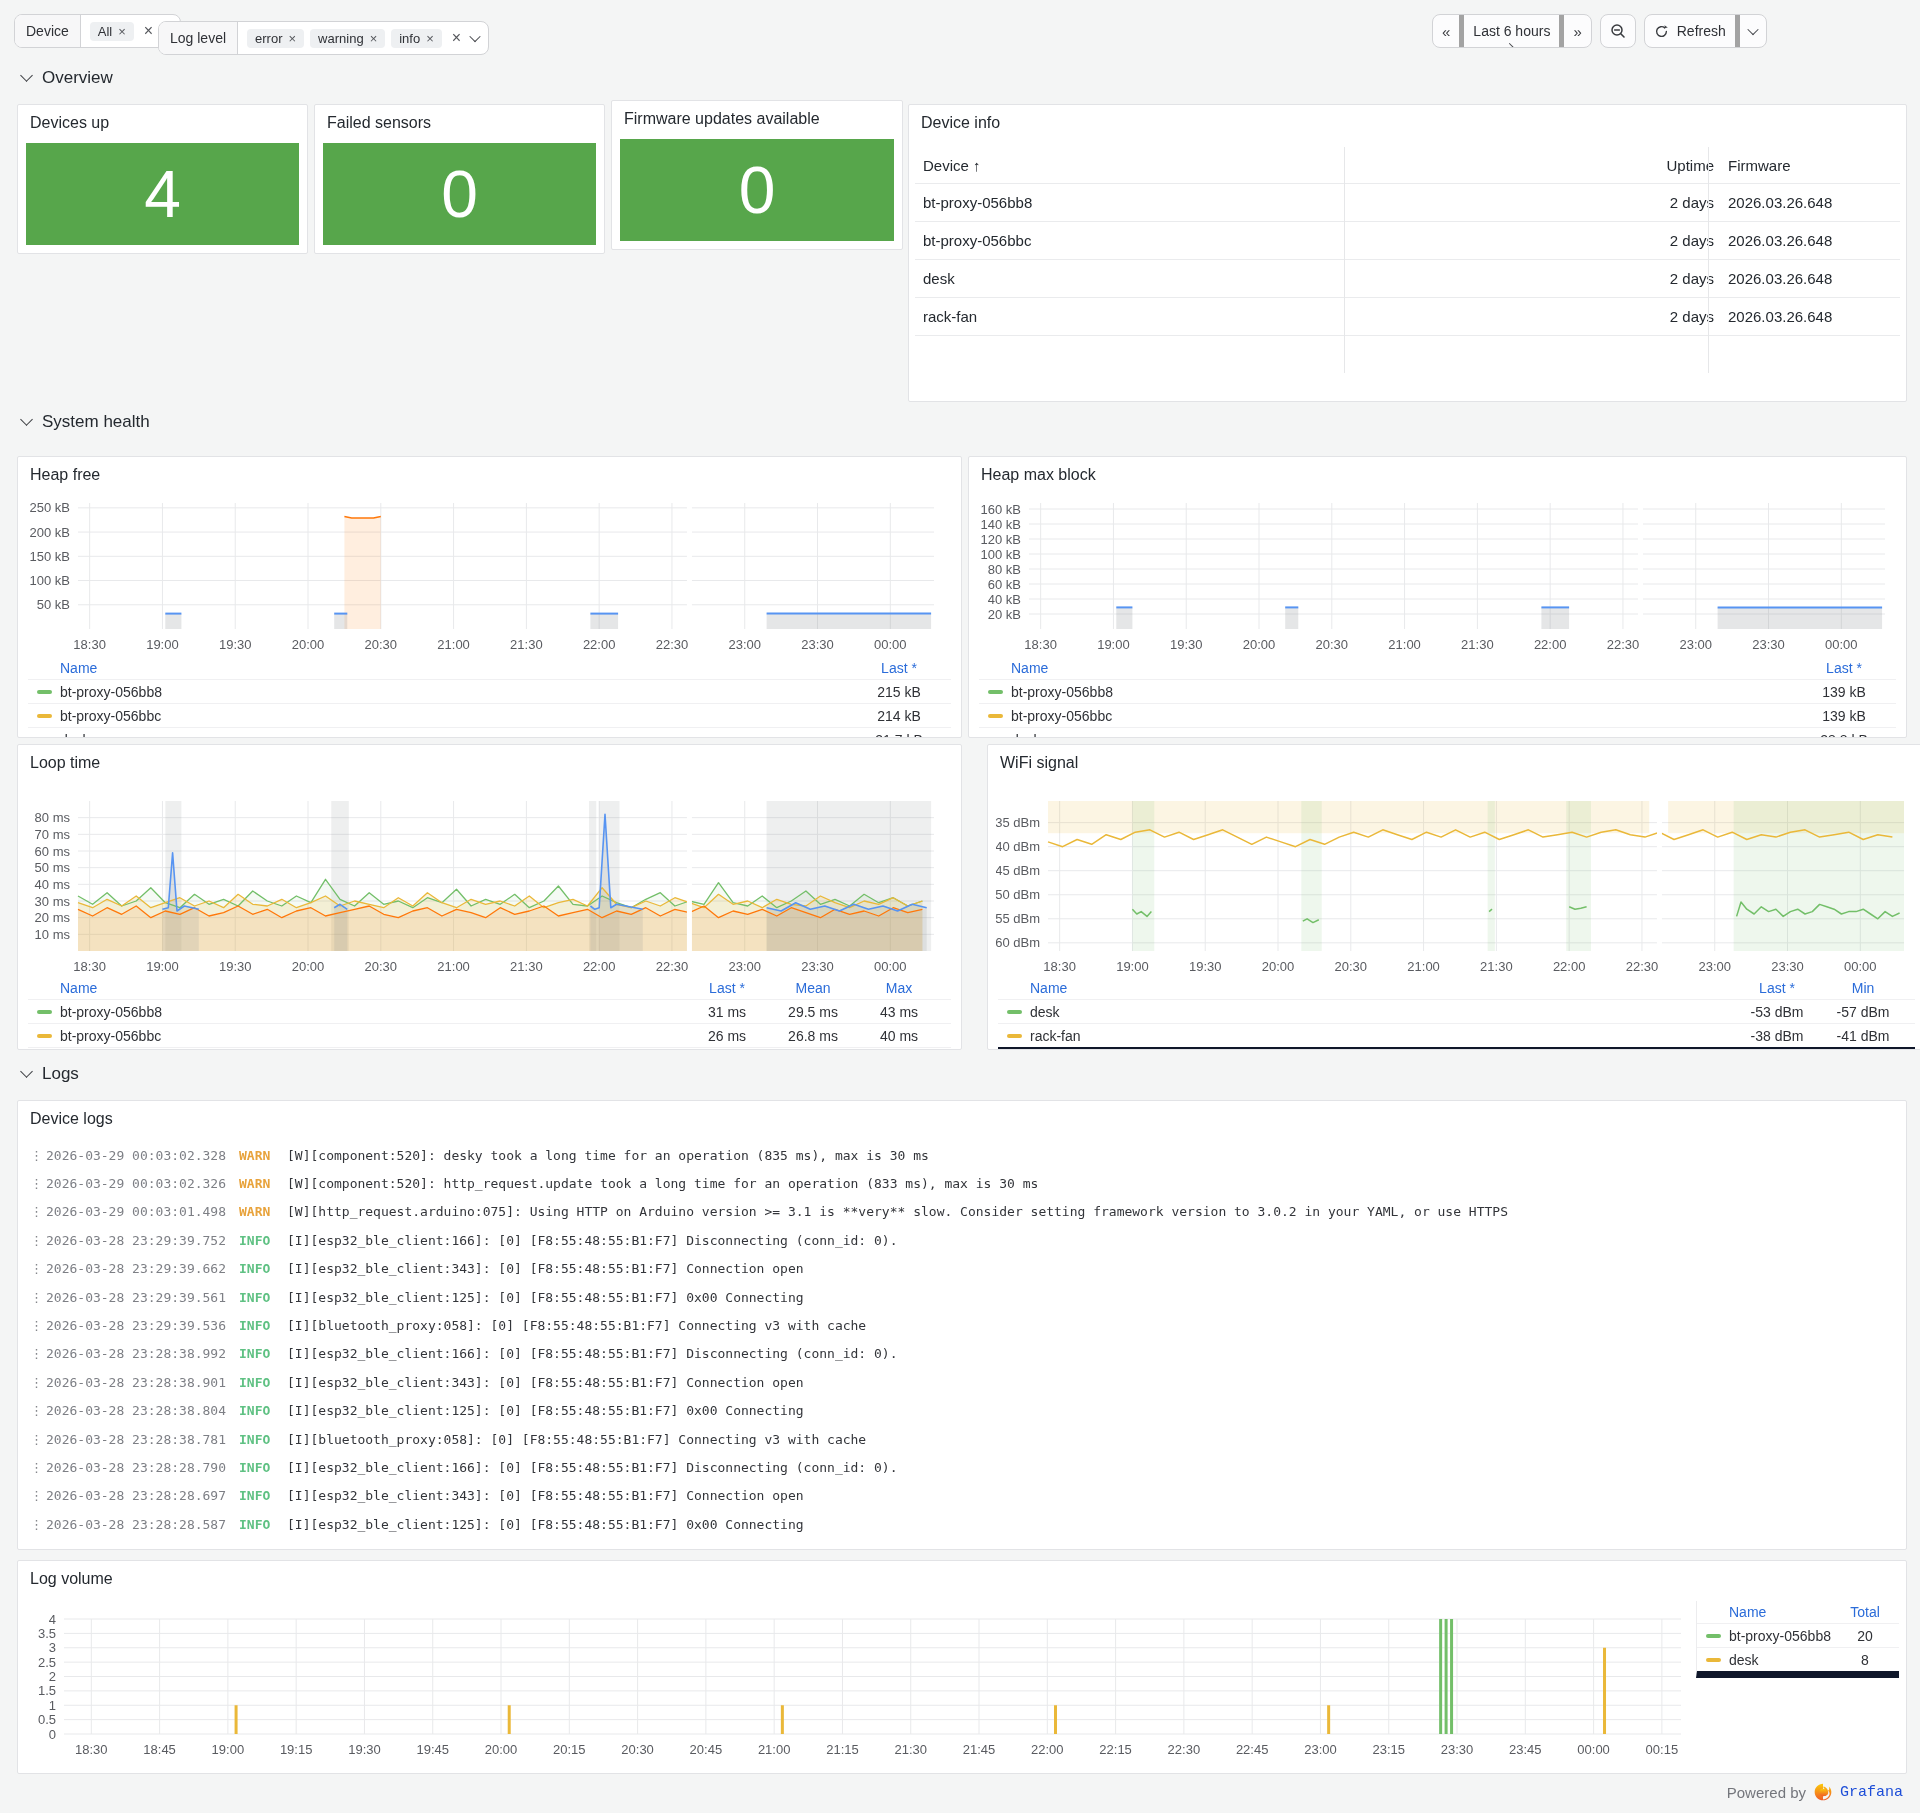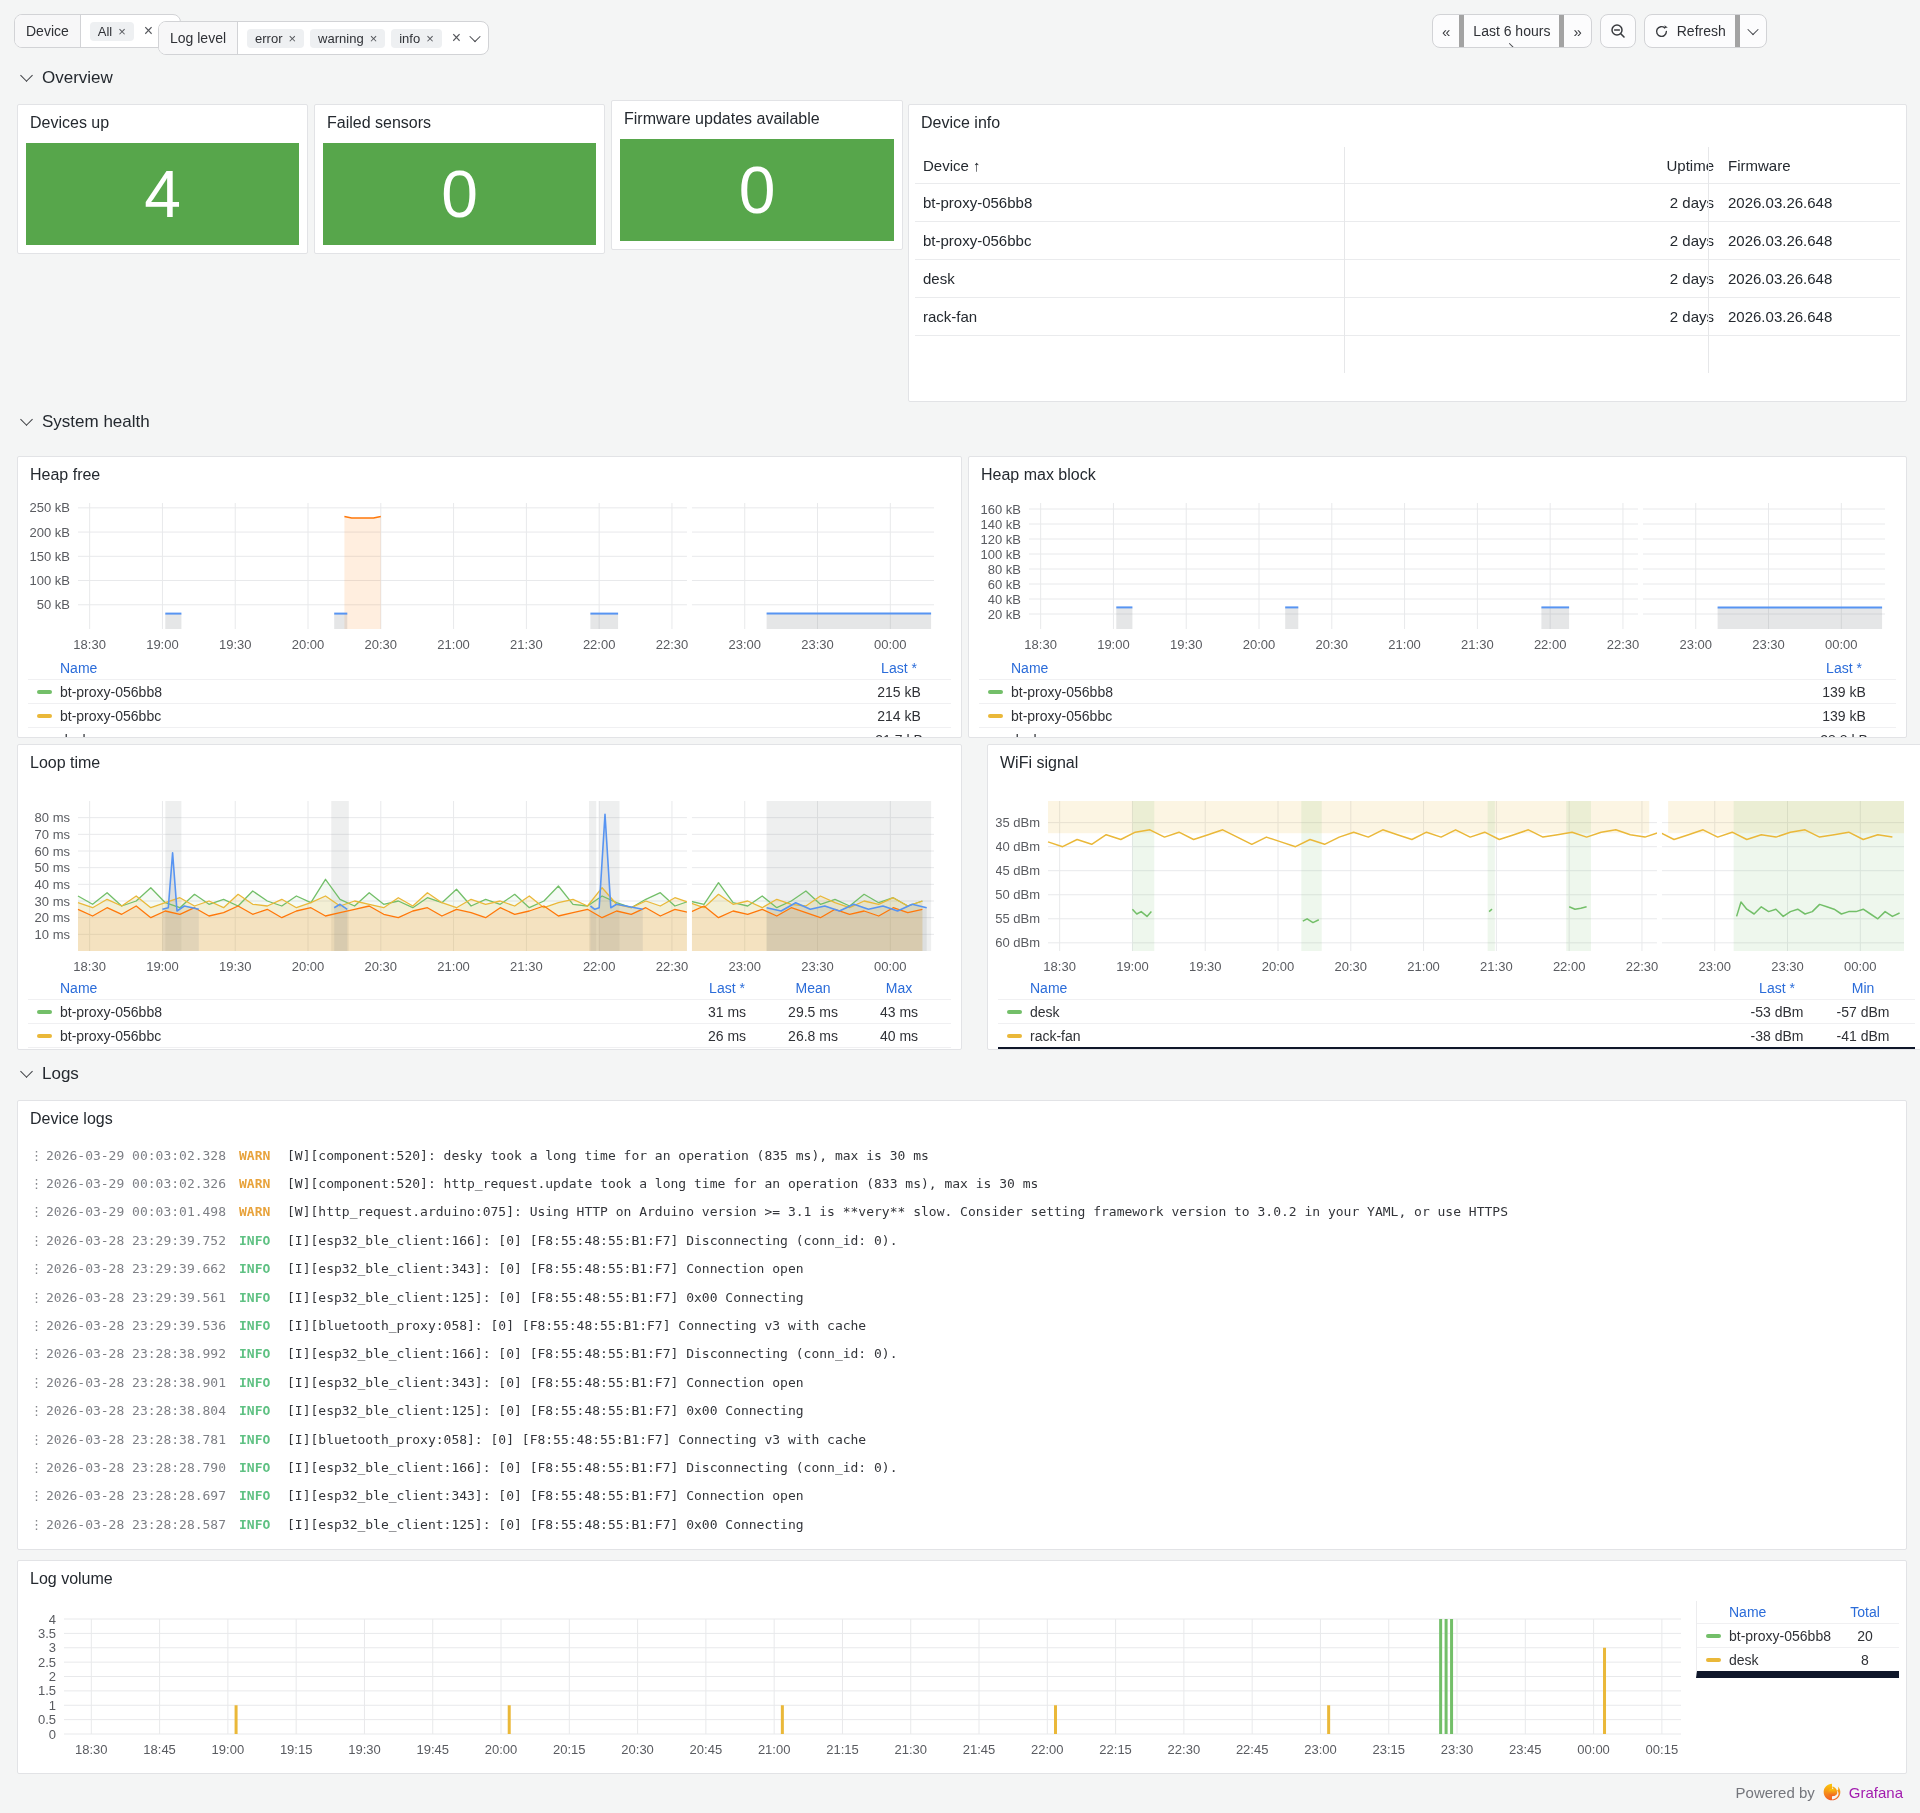--- a/index.html
+++ b/index.html
@@ -60,21 +60,21 @@
   .log-row{display:flex;align-items:center;height:28.4px;font-family:"DejaVu Sans Mono",monospace;font-size:13px;}
   .kebab{width:16px;color:#85878c;font-family:"DejaVu Sans",sans-serif;font-size:13px;}
   .lt{color:#7d7f85;margin-right:13px;white-space:pre;}
   .ll{width:48px;font-weight:700;}
   .ll-WARN{color:#e8a33c;}
   .ll-INFO{color:#5fc183;}
   .lm{color:#33353a;white-space:pre;}
   
   .footer{position:absolute;top:1782px;right:17px;display:flex;align-items:center;gap:7px;font-size:15px;}
   .f-muted{color:#74767c;}
-  .f-brand{color:#a21caf;}
+  .f-brand{color:#1d4ed8;font-family:Liberation Mono, monospace;}
 </style>
 </head>
 <body>
 
 <div class="tb-group" style="left:14px;top:14px;">
   <span class="tb-label">Device</span>
   <span class="tb-body">
     <span style="display:inline-flex;gap:6px;">
         <span class="chip">
           <span>All</span>

